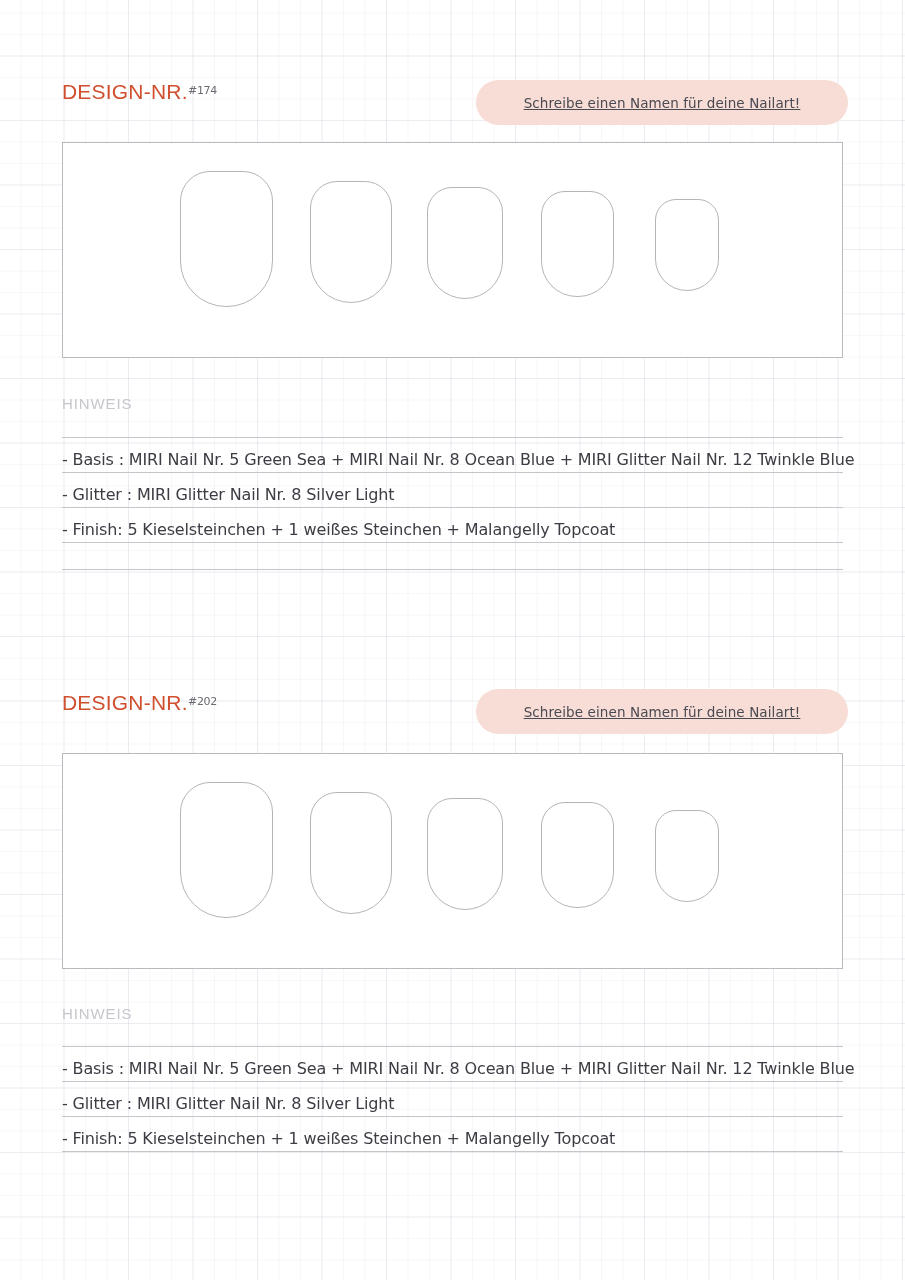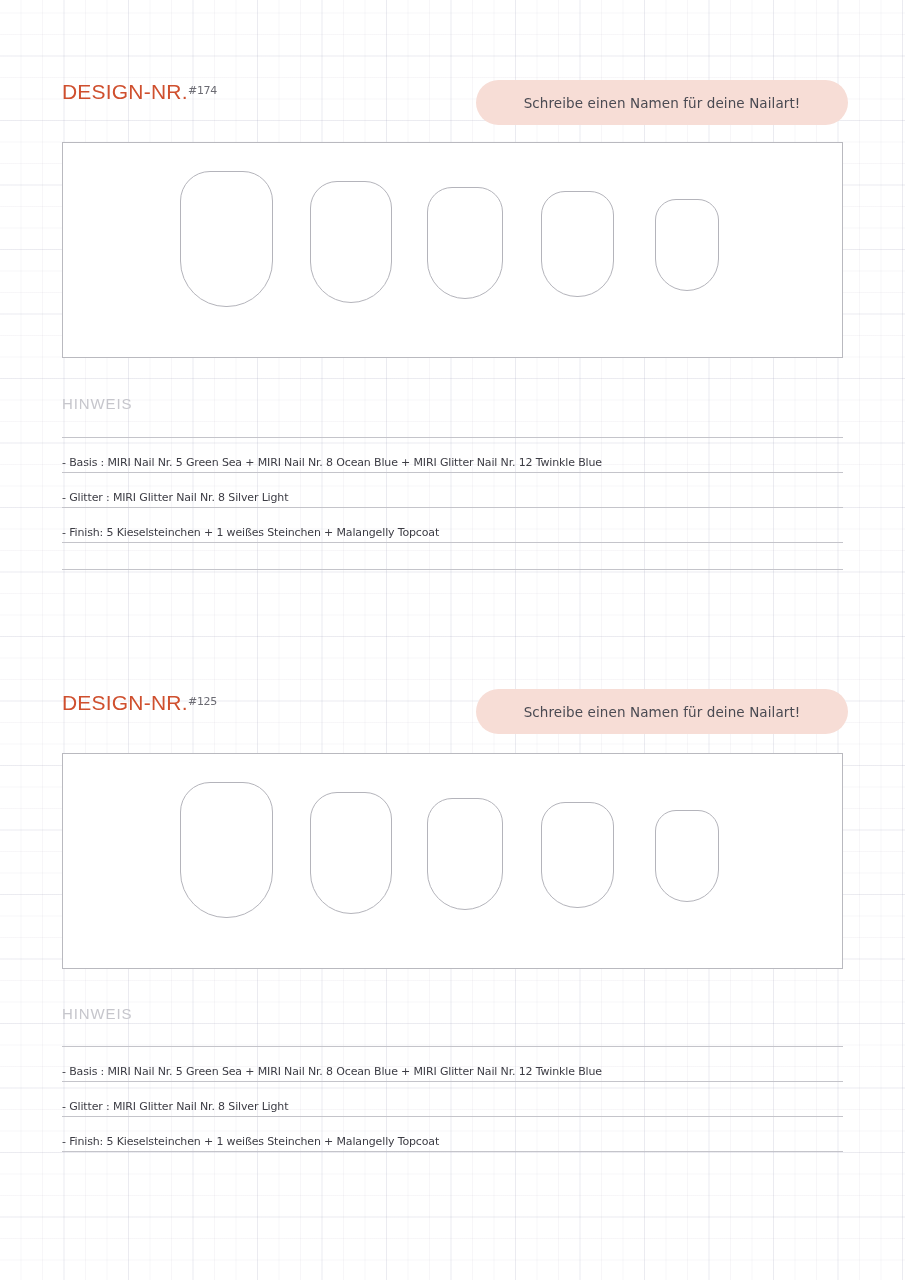--- a/index.html
+++ b/index.html
@@ -86,20 +86,21 @@
     justify-content: center;
   }
   .section-2 .name-banner { top: 689px; left: 476px; }
 
   .name-banner-text {
     font-size: 13.5px;
     color: #4a4a52;
     letter-spacing: 0.1px;
     font-family: "DejaVu Sans", sans-serif;
     white-space: nowrap;
+    text-decoration: underline;
   }
 
   
   .nail-canvas {
     position: absolute;
     left: 62px;
     top: 142px;
     width: 781px;
     height: 216px;
     background: #ffffff;
@@ -153,21 +154,21 @@
 
   .hinweis-row {
     position: relative;
     height: 34px;
     display: flex;
     align-items: flex-end;
     padding-bottom: 3px;
   }
 
   .hinweis-text {
-    font-size: 11px;
+    font-size: 16px;
     color: #3c3c44;
     font-family: "DejaVu Sans", sans-serif;
     letter-spacing: -0.15px;
     white-space: nowrap;
     line-height: 1.1;
   }
 
   .hinweis-spacer { height: 26px; }
 </style>
 </head>
@@ -219,21 +220,21 @@
 
       <div class="hinweis-spacer"></div>
       <div class="hinweis-divider"></div>
     </div>
   </section>
 
   <section class="design-section section-2">
 
     <div class="design-label">DESIGN-NR.</div>
 
-    <div class="design-number">#125</div>
+    <div class="design-number">#202</div>
 
     <div class="name-banner">
       <span class="name-banner-text">Schreibe einen Namen für deine Nailart!</span>
     </div>
 
     <div class="nail-canvas">
       <div class="nail-row">
         <div class="nail-shape nail-1"></div>
         <div class="nail-shape nail-2"></div>
         <div class="nail-shape nail-3"></div>

